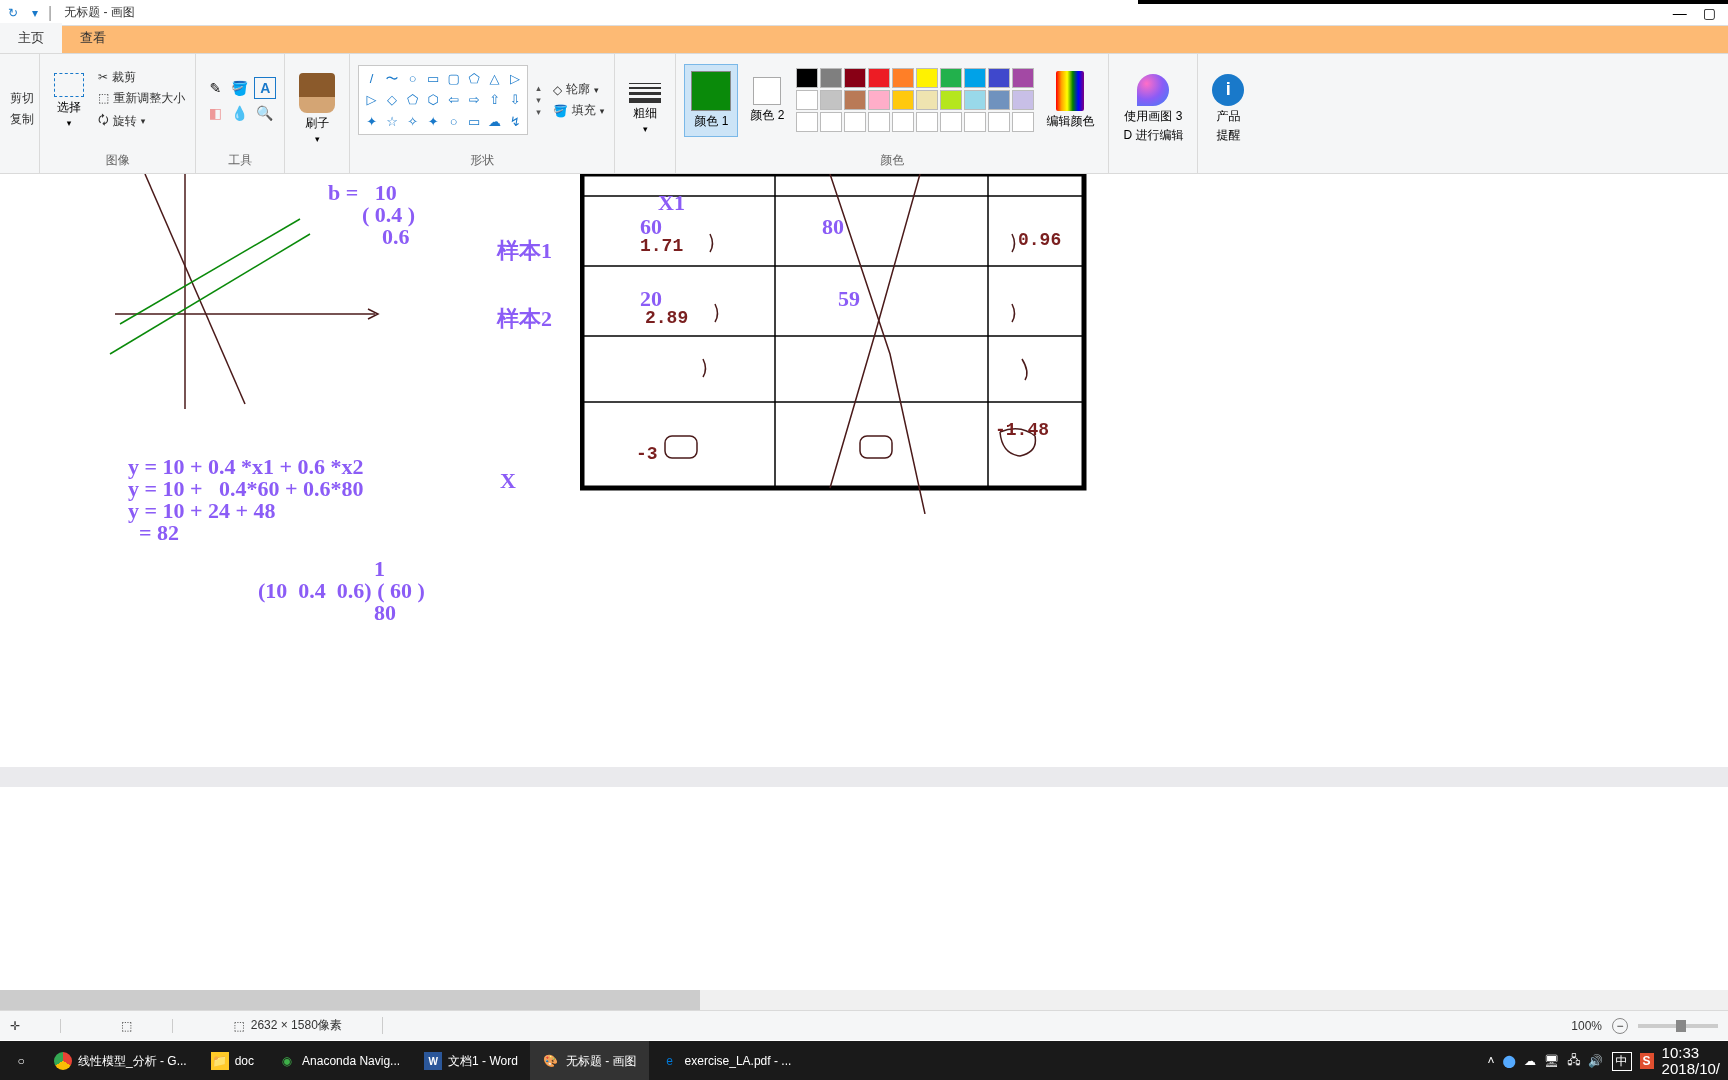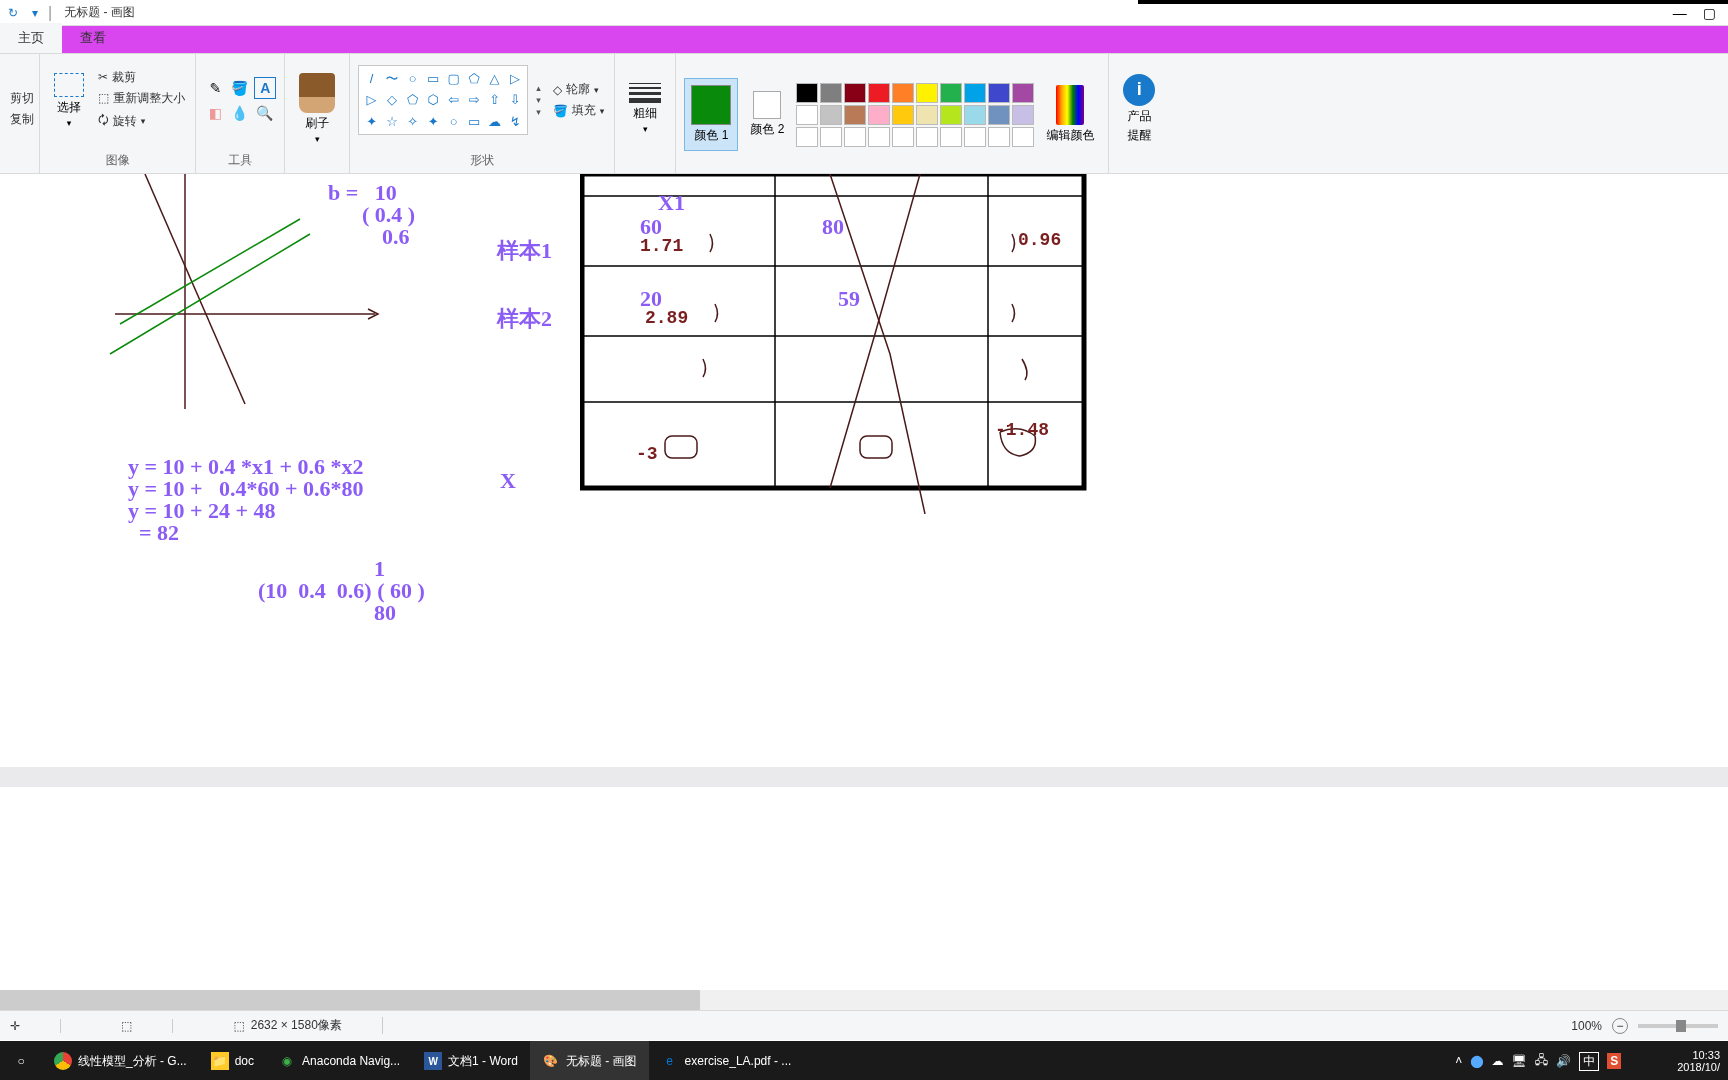--- a/index.html
+++ b/index.html
@@ -7,21 +7,21 @@
 
 
 .titlebar { height: 26px; background: #fff; display: flex; align-items: center; padding: 0 4px; border-bottom: 1px solid #ddd; }
 .qat { display: flex; gap: 4px; align-items: center; }
 .qat-btn { width: 18px; height: 18px; display: flex; align-items: center; justify-content: center; font-size: 12px; color: #1979ca; }
 .title-text { margin-left: 8px; font-size: 12px; color: #333; }
 .win-controls { margin-left: auto; display: flex; gap: 16px; padding-right: 8px; }
 .win-btn { font-size: 14px; }
 
 
-.tabs { height: 28px; background: #d946ef; display: flex; align-items: flex-end; border-bottom: 1px solid #dadada; }
+.tabs { height: 28px; background: #fdba74; display: flex; align-items: flex-end; border-bottom: 1px solid #dadada; }
 .tab { padding: 6px 18px; font-size: 13px; color: #333; cursor: pointer; }
 .tab.active { background: #f5f6f7; }
 
 
 .ribbon { height: 120px; background: #f5f6f7; display: flex; border-bottom: 1px solid #dadada; }
 .group { border-right: 1px solid #dadada; padding: 4px 8px 2px; display: flex; flex-direction: column; }
 .group-body { flex: 1; display: flex; align-items: center; gap: 6px; }
 .group-label { text-align: center; font-size: 12px; color: #666; padding: 2px 0; margin-top: 8px; }
 .vstack { display: flex; flex-direction: column; gap: 2px; font-size: 12px; color: #333; }
 .vstack .item { display: flex; align-items: center; gap: 4px; padding: 1px 2px; white-space: nowrap; }
@@ -59,21 +59,21 @@
 .zoom { margin-left: auto; display: flex; align-items: center; gap: 10px; }
 .zoom-track { width: 80px; height: 4px; background: #ccc; position: relative; }
 .zoom-thumb { position: absolute; left: 38px; top: -4px; width: 10px; height: 12px; background: #888; }
 
 
 .taskbar { position: absolute; bottom: -1px; left: 0; right: 0; height: 40px; background: #1a1a1a; display: flex; align-items: center; color: #fff; font-size: 12px; }
 .tb-item { display: flex; align-items: center; gap: 6px; padding: 0 12px; height: 100%; }
 .tb-item.active { background: #333; }
 .tb-icon { width: 18px; height: 18px; display: flex; align-items: center; justify-content: center; }
 .tray { margin-left: auto; display: flex; align-items: center; gap: 8px; padding-right: 8px; }
-.clock { text-align: right; line-height: 1.1; font-size: 11px; margin-left: 48px; }
+.clock { line-height: 1.1; font-size: 15px; }
 
 
 .darktop { position: absolute; top: 0; right: 0; width: 590px; height: 4px; background: #000; }
 
 
 .canvas-gray { position: absolute; left: 0; right: 0; top: 593px; height: 20px; background: #eaeaed; }
 
 svg.sketch { position: absolute; }
 </style>
 </head>
@@ -271,22 +271,33 @@
           <div class="pc" style="background:#fff"></div>
           <div class="pc" style="background:#fff"></div>
           <div class="pc" style="background:#fff"></div>
           <div class="pc" style="background:#fff"></div>
       </div>
       <div class="big-btn">
         <div class="rainbow"></div>
         <span>编辑颜色</span>
       </div>
     </div>
-  </div>
-
+    <div class="group-label">颜色</div>
+  </div>
+
+  <div class="group" style="border-right:1px solid #dadada">
+    <div class="group-body">
+      <div class="big-btn">
+        <div class="paint3d-icon"></div>
+        <span>使用画图 3</span>
+        <span>D 进行编辑</span>
+      </div>
+    </div>
+    <div class="group-label"></div>
+  </div>
 
   <div class="group" style="border-right:none">
     <div class="group-body">
       <div class="big-btn">
         <div class="info-icon">i</div>
         <span>产品</span>
         <span>提醒</span>
       </div>
     </div>
     <div class="group-label"></div>

